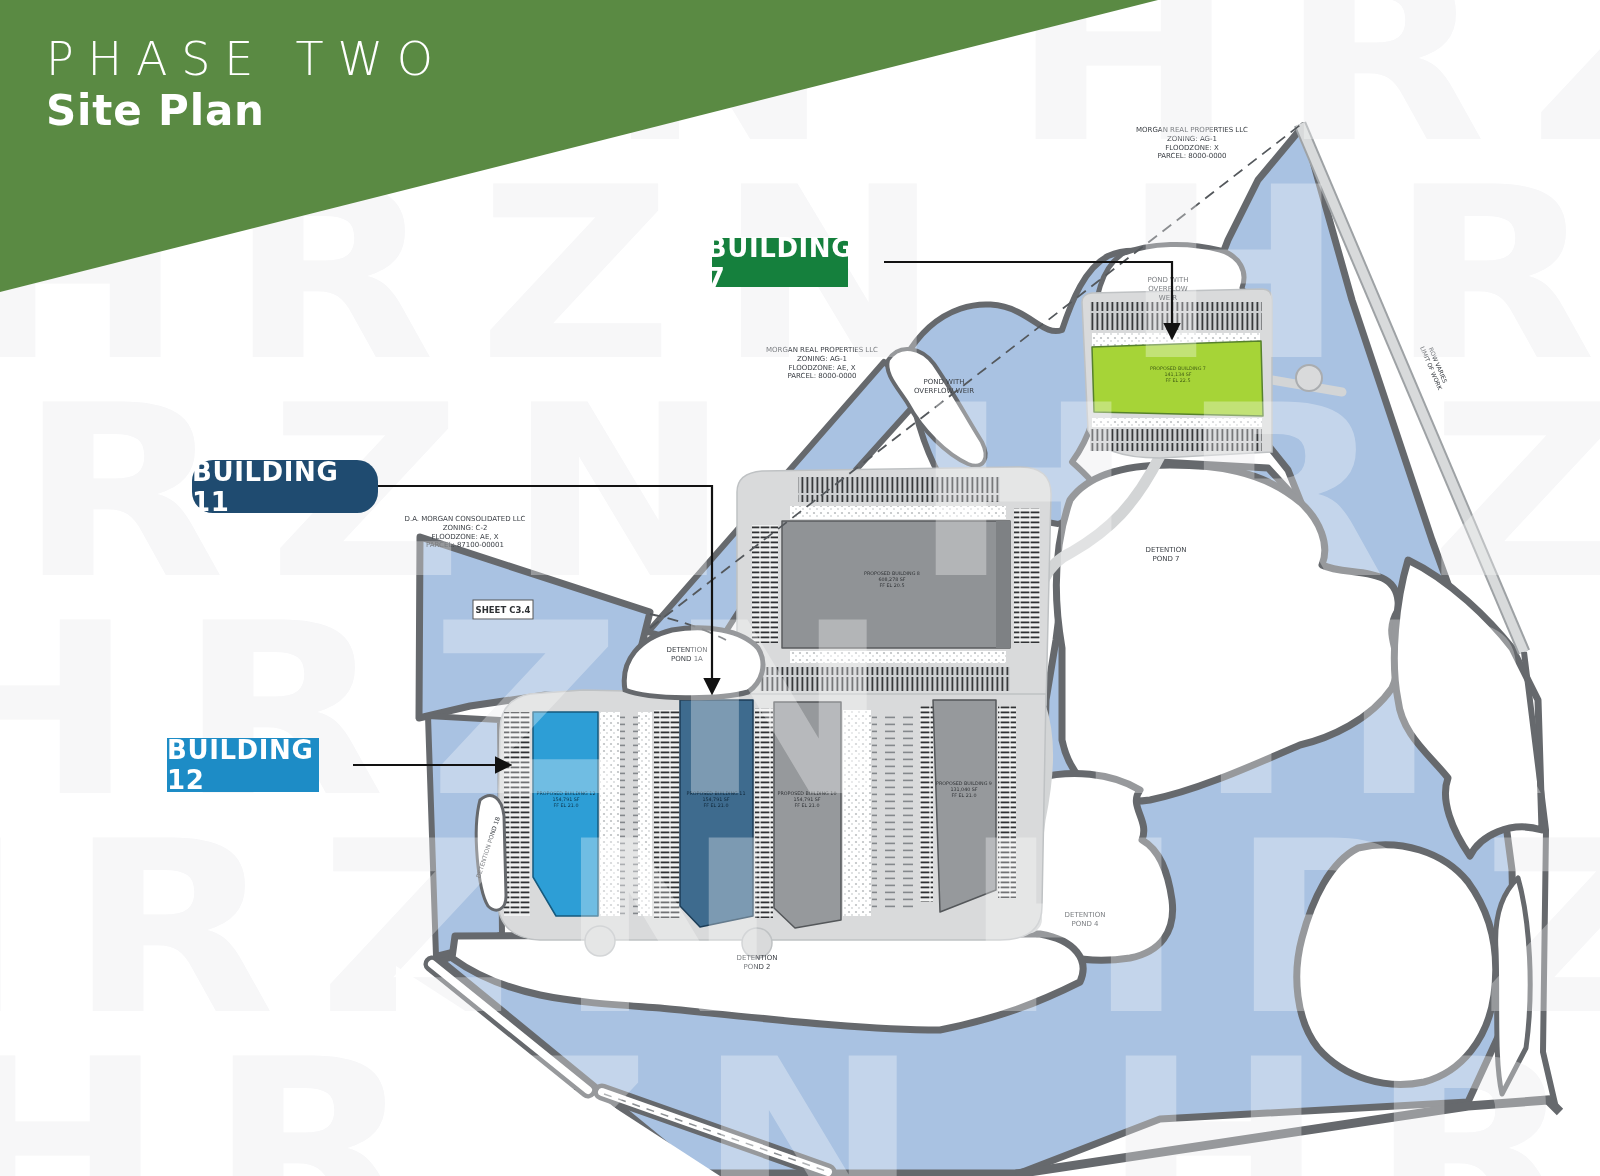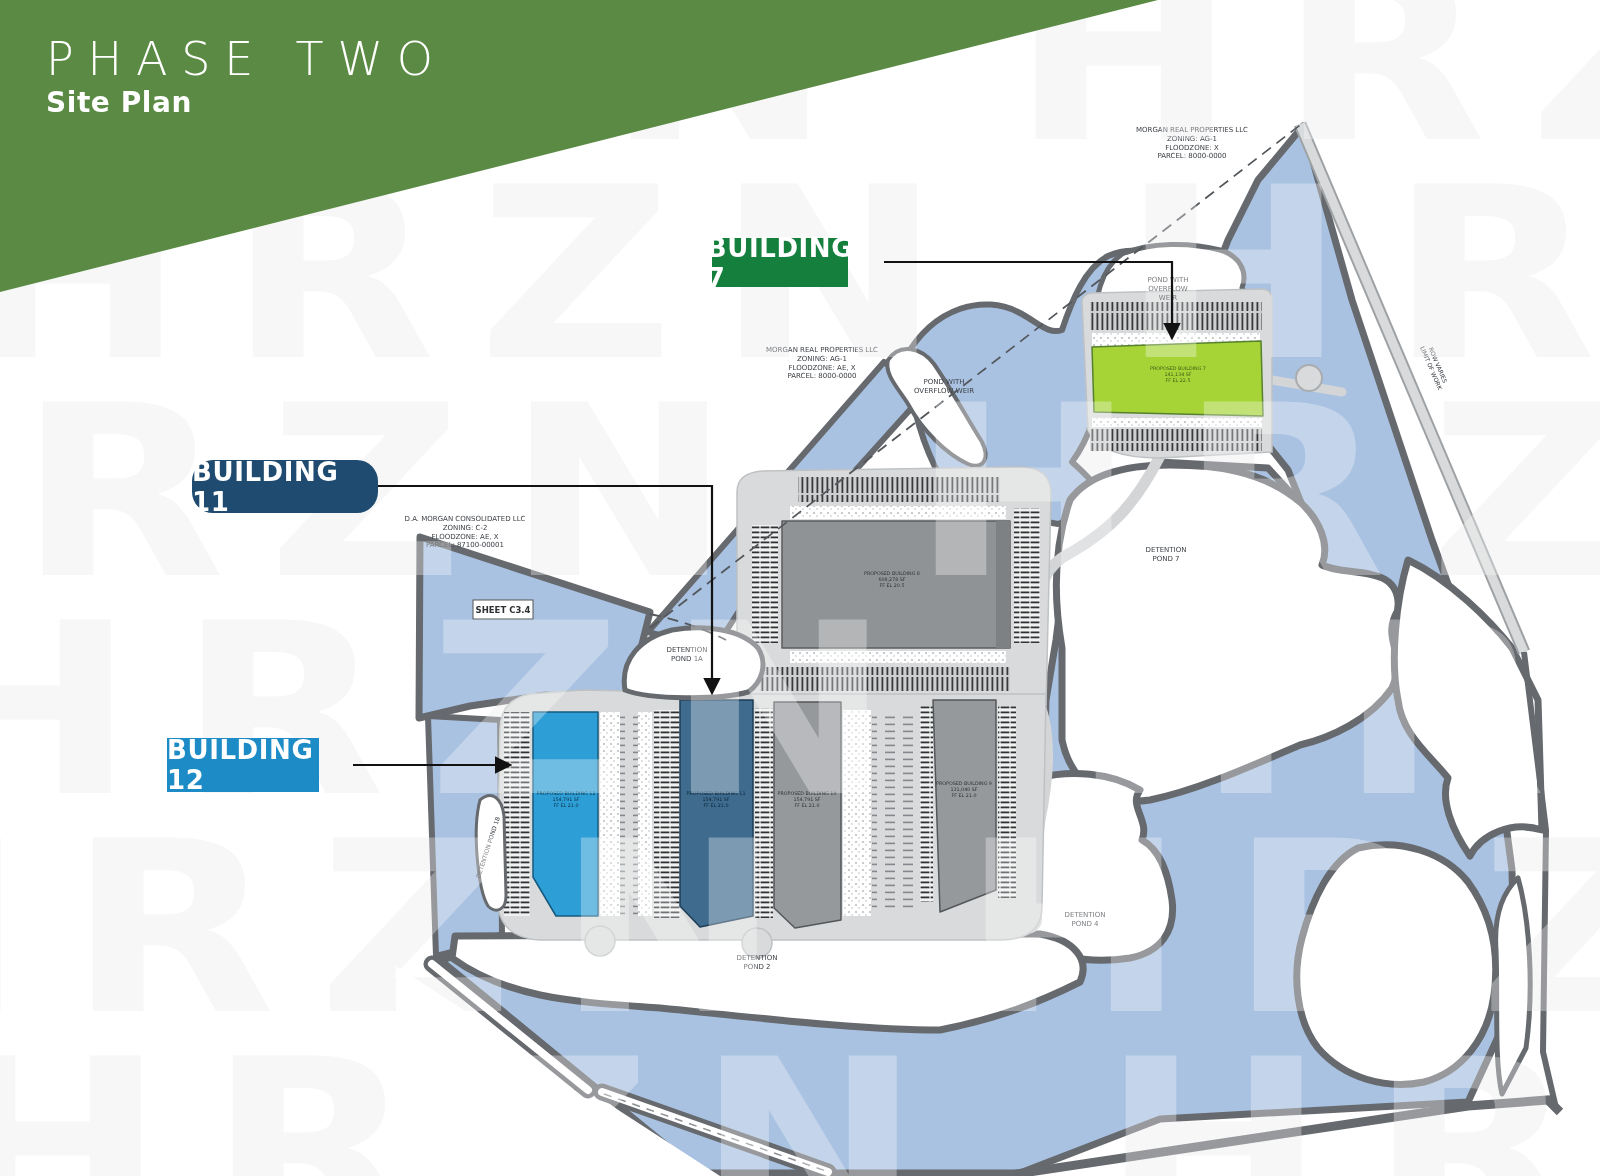--- a/index.html
+++ b/index.html
@@ -15,21 +15,21 @@
   
   .callout{position:absolute;display:flex;align-items:center;justify-content:center;
            color:#fff;font-weight:bold;font-size:26px;letter-spacing:0.6px;z-index:30;}
   #co7 {left:712px;top:238px;width:136px;height:49px;background:#15803d;}
   #co11{left:192px;top:460px;width:186px;height:53px;background:#1f4b70;border-radius:21px;}
   #co12{left:167px;top:738px;width:152px;height:54px;background:#1d8cc6;}
   
   .banner{position:absolute;left:0;top:0;z-index:40;pointer-events:none;}
   .banner-title{position:absolute;left:46px;top:32px;color:#fff;font-size:46px;
                 font-weight:300;letter-spacing:0.30em;z-index:41;}
-  .banner-sub{position:absolute;left:46px;top:86px;color:#fff;font-size:28px;
+  .banner-sub{position:absolute;left:46px;top:86px;color:#fff;font-size:42px;
               font-weight:bold;letter-spacing:0.02em;z-index:41;}
   svg text{font-family:"DejaVu Sans","Liberation Sans",sans-serif;}
   .tiny{font-size:7px;fill:#3c4046;}
   .btxt{font-size:4.8px;}
   .leaders{z-index:25;pointer-events:none;}
 </style>
 </head>
 <body>
 
 <div class="layer wm wm-dark">

